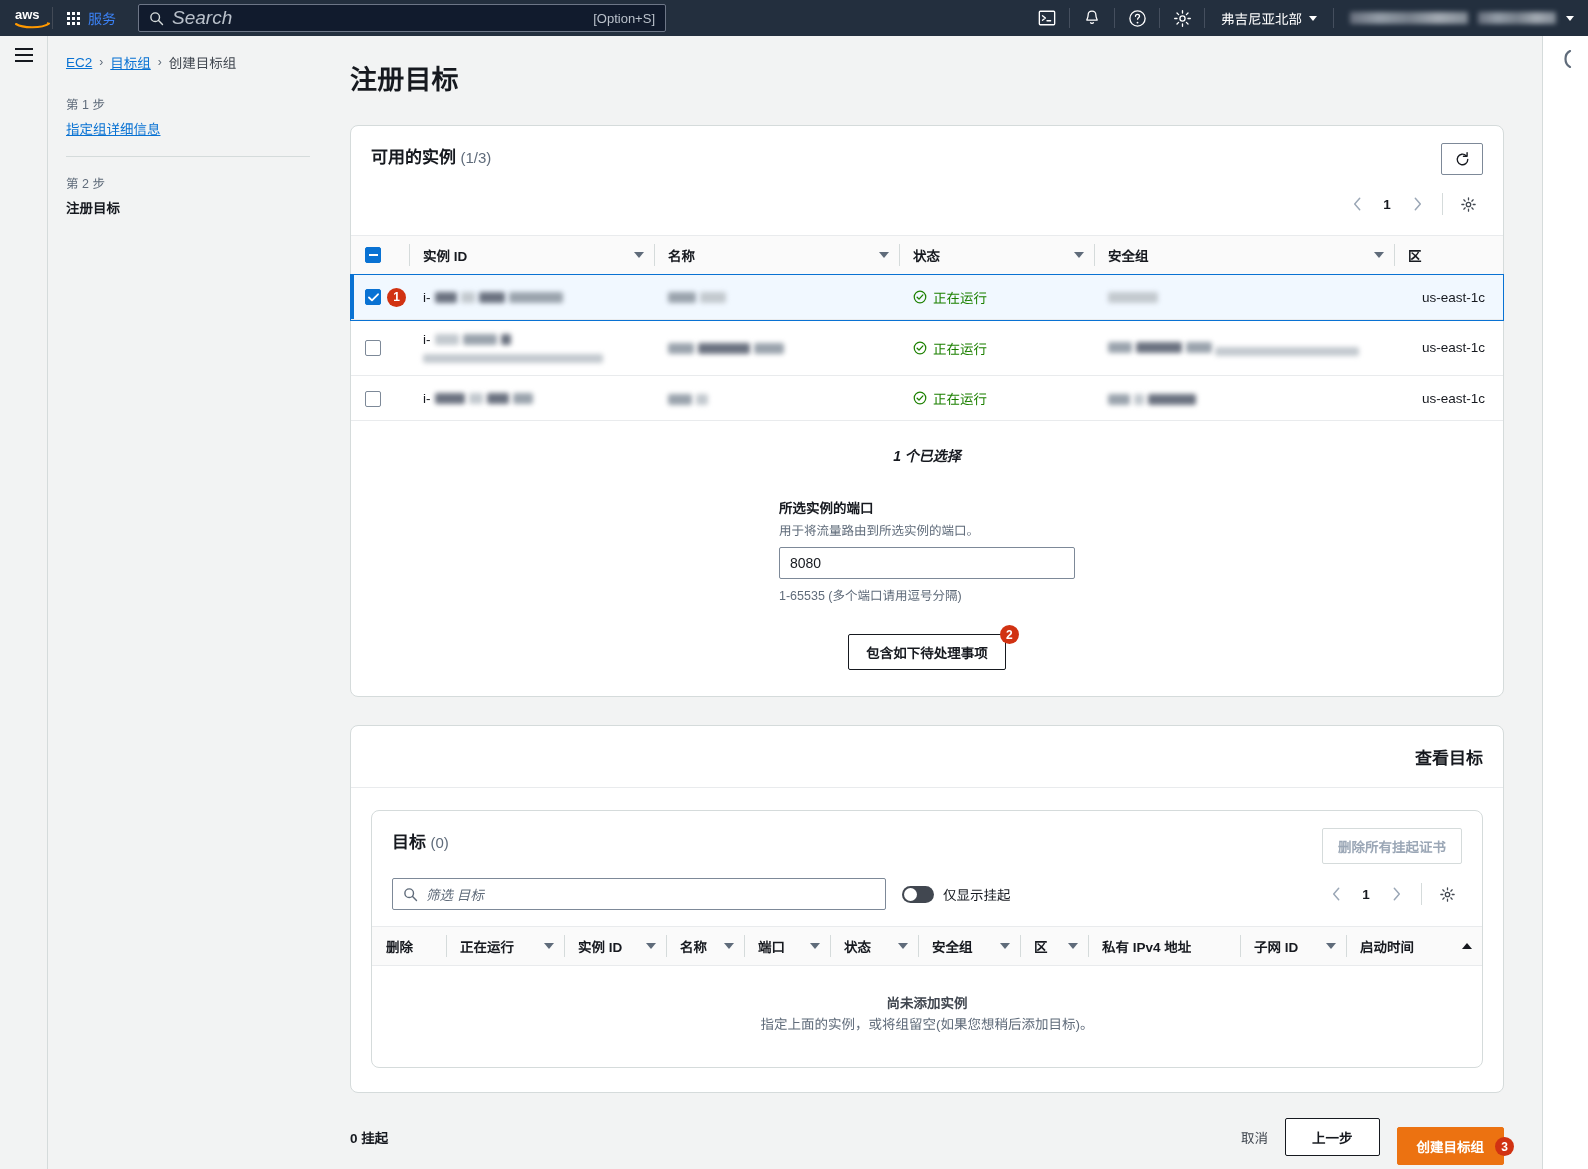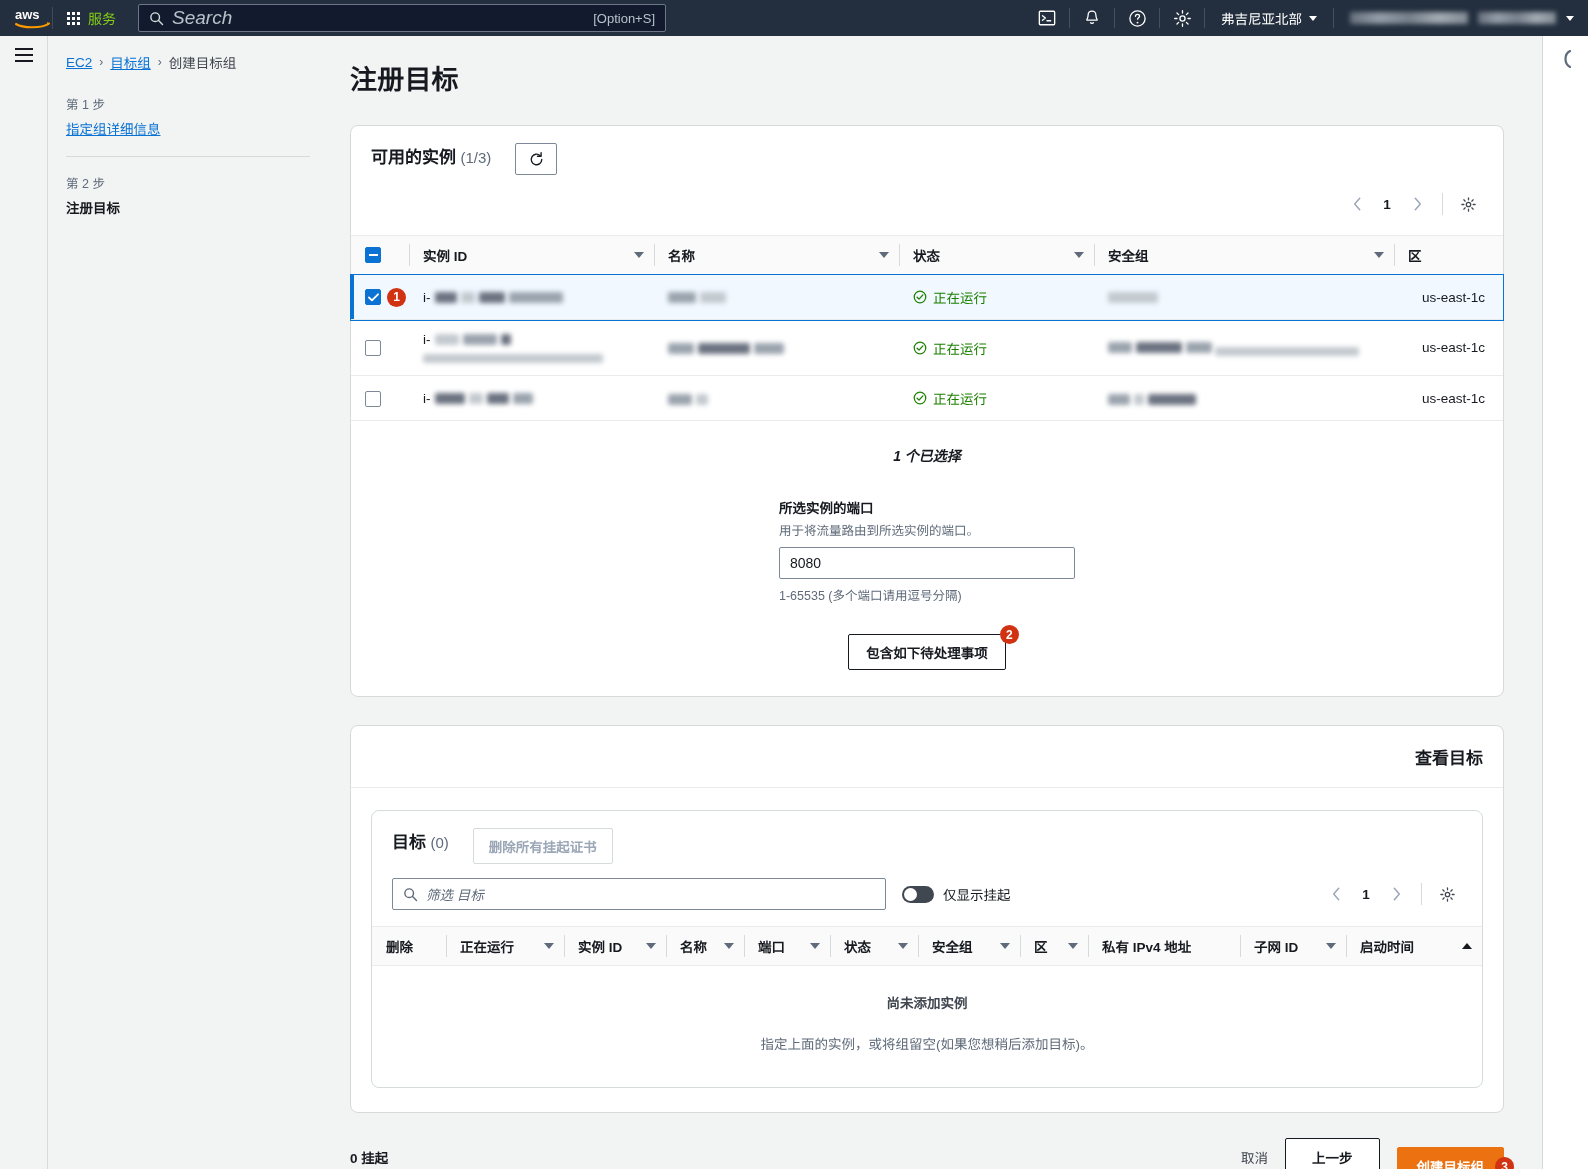--- a/index.html
+++ b/index.html
@@ -14,21 +14,21 @@
 
   
   .topnav {
     height: 36px; background: #232f3e; display: flex; align-items: center;
     position: relative; z-index: 50;
   }
   .aws-logo { width: 52px; display: flex; align-items: center; justify-content: center; padding-left: 13px; }
   .aws-logo svg { display: block; }
   .nav-div { width: 1px; height: 22px; background: #424a56; }
   .services-btn {
-    display: flex; align-items: center; gap: 8px; color: #84cc16; font-size: 14px;
+    display: flex; align-items: center; gap: 8px; color: #3b82f6; font-size: 14px;
     padding: 0 14px; height: 36px; cursor: pointer;
   }
   .grid-icon { display: grid; grid-template-columns: repeat(3, 3px); gap: 2px; }
   .grid-icon i { width: 3px; height: 3px; background: #fff; display: block; }
   .searchwrap { flex: 0 0 auto; padding: 0 8px; }
   .searchbox {
     width: 528px; height: 28px; background: #111b2d; border: 1px solid #6d7687;
     border-radius: 2px; display: flex; align-items: center; padding: 0 10px; gap: 8px;
   }
   .searchbox .ph { color: #b9c0ca; font-size: 19px; font-style: italic; flex: 1; }
@@ -70,21 +70,21 @@
   .content { flex: 1; padding: 22px 38px 0 20px; min-width: 0; }
   .page-title { font-size: 27px; font-weight: bold; letter-spacing: .2px; }
   .page-desc { font-size: 13.5px; color: #414750; margin-top: 7px; }
 
   
   .card {
     background: #fff; border: 1px solid #d5dbdb; border-radius: 8px;
     margin-top: 28px;
   }
   .card-head {
-    display: flex; align-items: flex-start; 
+    display: flex; align-items: flex-start; justify-content: space-between;
     padding: 17px 20px 0 20px;
     gap: 24px;
   }
   .card-title { font-size: 17px; font-weight: bold; }
   .card-count { font-weight: normal; color: #5f6b7a; font-size: 15px; }
   .icon-btn {
     width: 42px; height: 32px; border: 1px solid #7d8998; border-radius: 2px;
     background: #fff; display: flex; align-items: center; justify-content: center; cursor: pointer;
   }
 
@@ -167,21 +167,21 @@
     border: 1px solid #d5dbdb; background: #fff; color: #9ba7b6; font-size: 13.5px; font-weight: bold;
     border-radius: 2px; padding: 7px 15px; cursor: default; font-family: inherit; white-space: nowrap;
   }
   .toggle { width: 32px; height: 17px; border-radius: 9px; background: #414750; position: relative; cursor: pointer; flex: 0 0 32px; }
   .toggle::after { content: ""; position: absolute; left: 2px; top: 2px; width: 13px; height: 13px; border-radius: 50%; background: #fff; }
   .toggle-label { font-size: 13.5px; margin-left: 9px; }
   .empty {
     text-align: center; padding: 26px 0 34px 0;
   }
   .empty-title { font-size: 13.5px; font-weight: bold; color: #414750; }
-  .empty-sub { font-size: 13.5px; color: #5f6b7a; margin-top: 21px; }
+  .empty-sub { font-size: 13.5px; color: #5f6b7a; margin-top: 1px; }
 
   .footer { display: flex; align-items: center; padding: 16px 0 0 0; }
   .pending { font-size: 13.5px; font-weight: bold; }
   .footer-right { margin-left: auto; display: flex; align-items: center; gap: 17px; }
   .link-btn { font-size: 13.5px; color: #414750; cursor: pointer; background: none; border: none; font-family: inherit; }
   .btn-primary {
     background: #ec7211; border: 1px solid #ec7211; color: #fff; font-size: 13.5px; font-weight: bold;
     border-radius: 2px; padding: 8px 19px; cursor: pointer; font-family: inherit; white-space: nowrap;
   }
   .rightpanel {

